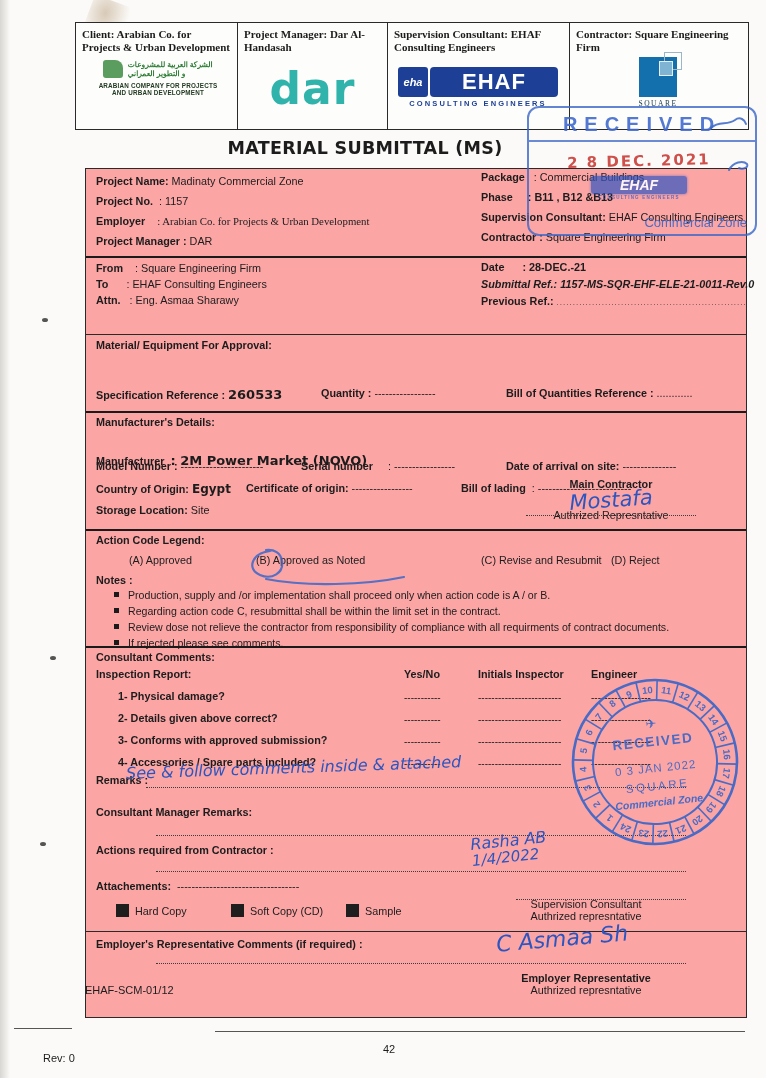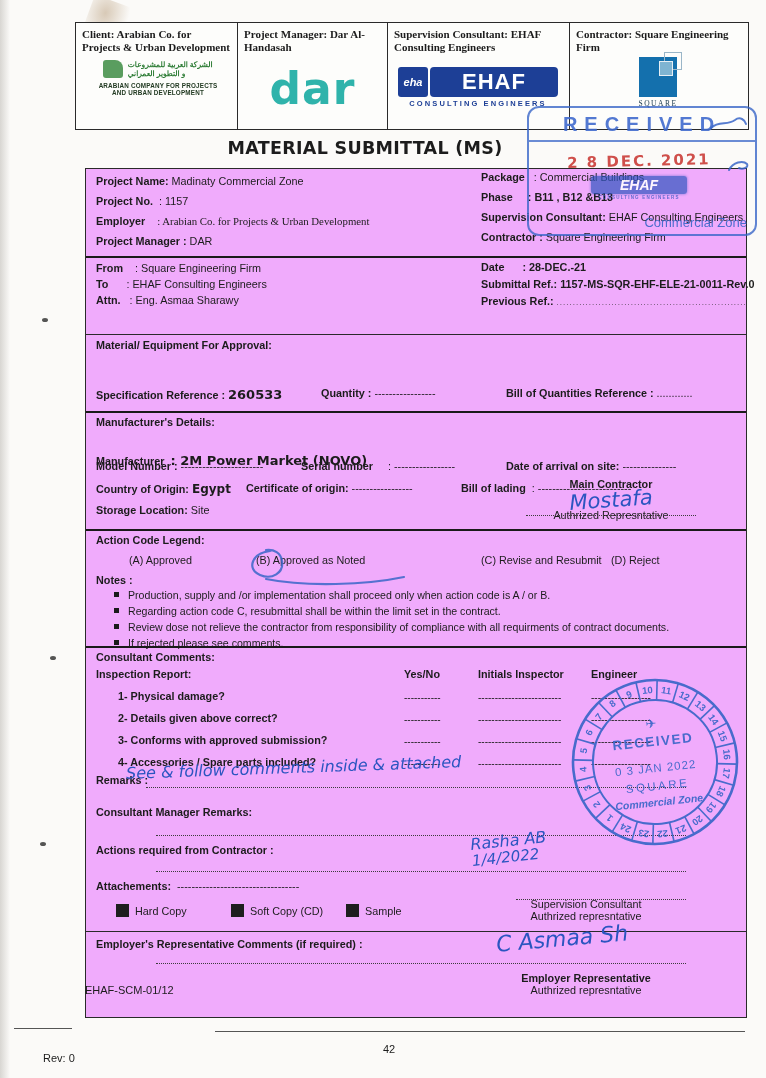--- a/index.html
+++ b/index.html
@@ -45,21 +45,21 @@
   .reddate{position:absolute;left:38px;top:44px;color:rgba(200,55,50,.88);font-weight:bold;font-size:15px;letter-spacing:2px;transform:rotate(-1.5deg);font-family:"DejaVu Sans",sans-serif;}
   .ehafstamp{position:absolute;left:62px;top:68px;width:96px;opacity:.88;}
   .ehafstamp .bar{background:rgba(47,85,192,.8);color:#fff;font-weight:bold;font-style:italic;font-size:14px;text-align:center;border-radius:3px;padding:1px 0;box-shadow:0 0 3px rgba(47,85,192,.7);}
   .ehafstamp .cap{color:rgba(47,85,192,.85);font-size:4.5px;letter-spacing:1.2px;text-align:center;margin-top:1px;font-weight:bold;}
   .zonetext{position:absolute;right:8px;bottom:4px;color:rgba(58,102,200,.9);font-size:13px;}
   .squiggle{stroke:rgba(58,102,200,.85);fill:none;stroke-width:2;stroke-linecap:round;}
 
   .title{left:85px;top:138px;width:560px;text-align:center;font-size:17.5px;font-weight:bold;letter-spacing:.3px;font-family:"DejaVu Sans",sans-serif;}
 
   
-  .mainbox{left:85px;top:168px;width:660px;height:848px;border:1.5px solid #2a2a2a;background:#f0abfc;}
+  .mainbox{left:85px;top:168px;width:660px;height:848px;border:1.5px solid #2a2a2a;background:#fca5a5;}
   .sec{position:absolute;left:0;right:0;box-sizing:border-box;}
   .hr-heavy{border-top:2.5px solid #1a1a1a;}
   .hr-med{border-top:1.5px solid #2a2a2a;}
   .hr-thin{border-top:1px solid #3a3a3a;}
 
   .frow{position:absolute;font-size:10.8px;white-space:nowrap;}
   .frow .lbl{font-weight:bold;}
   .big{font-size:13px;font-weight:bold;font-family:"DejaVu Sans",sans-serif;}
   .dots{letter-spacing:1px;color:#333;}
   .dotrule{position:absolute;border-bottom:1.6px dotted #3c3c3c;height:1px;}
@@ -165,21 +165,21 @@
       <div class="frow" style="left:395px;top:22px;"><span class="lbl">Phase</span>&nbsp;&nbsp;&nbsp;&nbsp;&nbsp;<span class="lbl">: B11 , B12 &amp;B13</span></div>
       <div class="frow" style="left:395px;top:42px;"><span class="lbl">Supervision Consultant:</span> <span>EHAF Consulting Engineers</span></div>
       <div class="frow" style="left:395px;top:62px;"><span class="lbl">Contractor :</span> <span>Square Engineering Firm</span></div>
     </div>
 
     <div class="sec hr-heavy" style="top:87px;height:55px;">
       <div class="frow" style="left:10px;top:4px;"><span class="lbl">From</span>&nbsp;&nbsp;&nbsp;&nbsp;<span>: Square Engineering Firm</span></div>
       <div class="frow" style="left:10px;top:20px;"><span class="lbl">To</span>&nbsp;&nbsp;&nbsp;&nbsp;&nbsp;&nbsp;<span>: EHAF Consulting Engineers</span></div>
       <div class="frow" style="left:10px;top:36px;"><span class="lbl">Attn.</span>&nbsp;&nbsp;&nbsp;<span>: Eng. Asmaa Sharawy</span></div>
       <div class="frow" style="left:395px;top:3px;"><span class="lbl">Date</span>&nbsp;&nbsp;&nbsp;&nbsp;&nbsp;&nbsp;<span class="lbl">: 28-DEC.-21</span></div>
-      <div class="frow" style="left:395px;top:20px;"><span class="lbl">Submittal Ref.:</span> <span class="lbl">1157-MS-SQR-EHF-ELE-21-0011-Rev.0</span></div>
+      <div class="frow" style="left:395px;top:20px;font-style:italic;"><span class="lbl">Submittal Ref.:</span> <span class="lbl">1157-MS-SQR-EHF-ELE-21-0011-Rev.0</span></div>
       <div class="frow" style="left:395px;top:37px;"><span class="lbl">Previous Ref.:</span> <span class="dots" style="font-size:8px;">...........................................................</span></div>
     </div>
 
 
     <div class="sec hr-med" style="top:165px;height:77px;">
       <div class="frow" style="left:10px;top:4px;"><span class="lbl">Material/  Equipment For Approval:</span></div>
       <div class="frow" style="left:10px;top:52px;"><span class="lbl">Specification Reference :</span> <span class="big">260533</span></div>
       <div class="frow" style="left:235px;top:52px;"><span class="lbl">Quantity :</span> <span>-----------------</span></div>
       <div class="frow" style="left:420px;top:52px;"><span class="lbl">Bill of Quantities Reference :</span> <span>............</span></div>
     </div>

